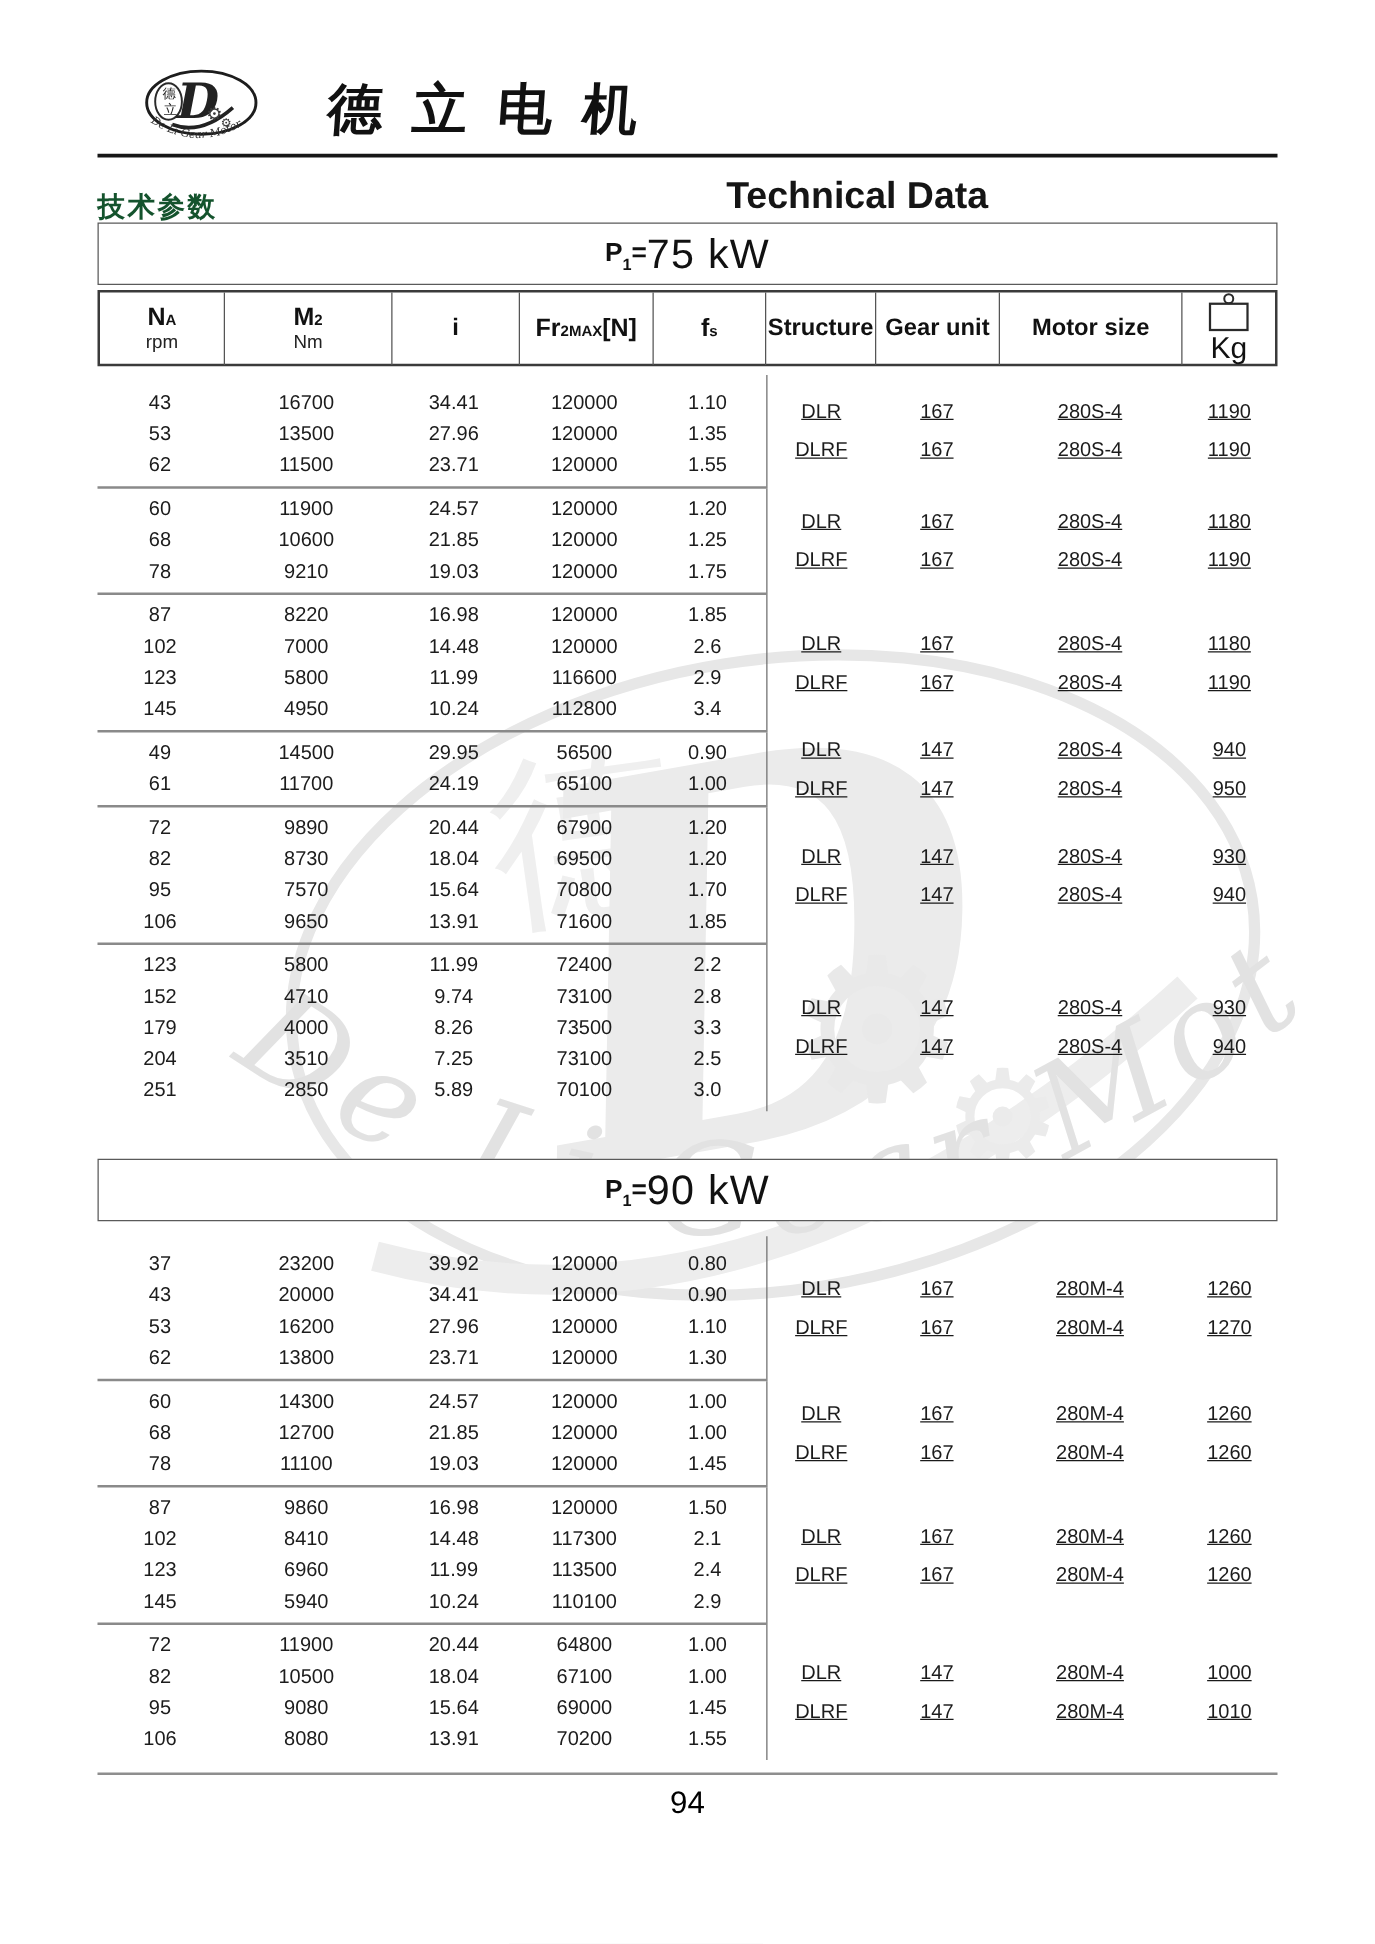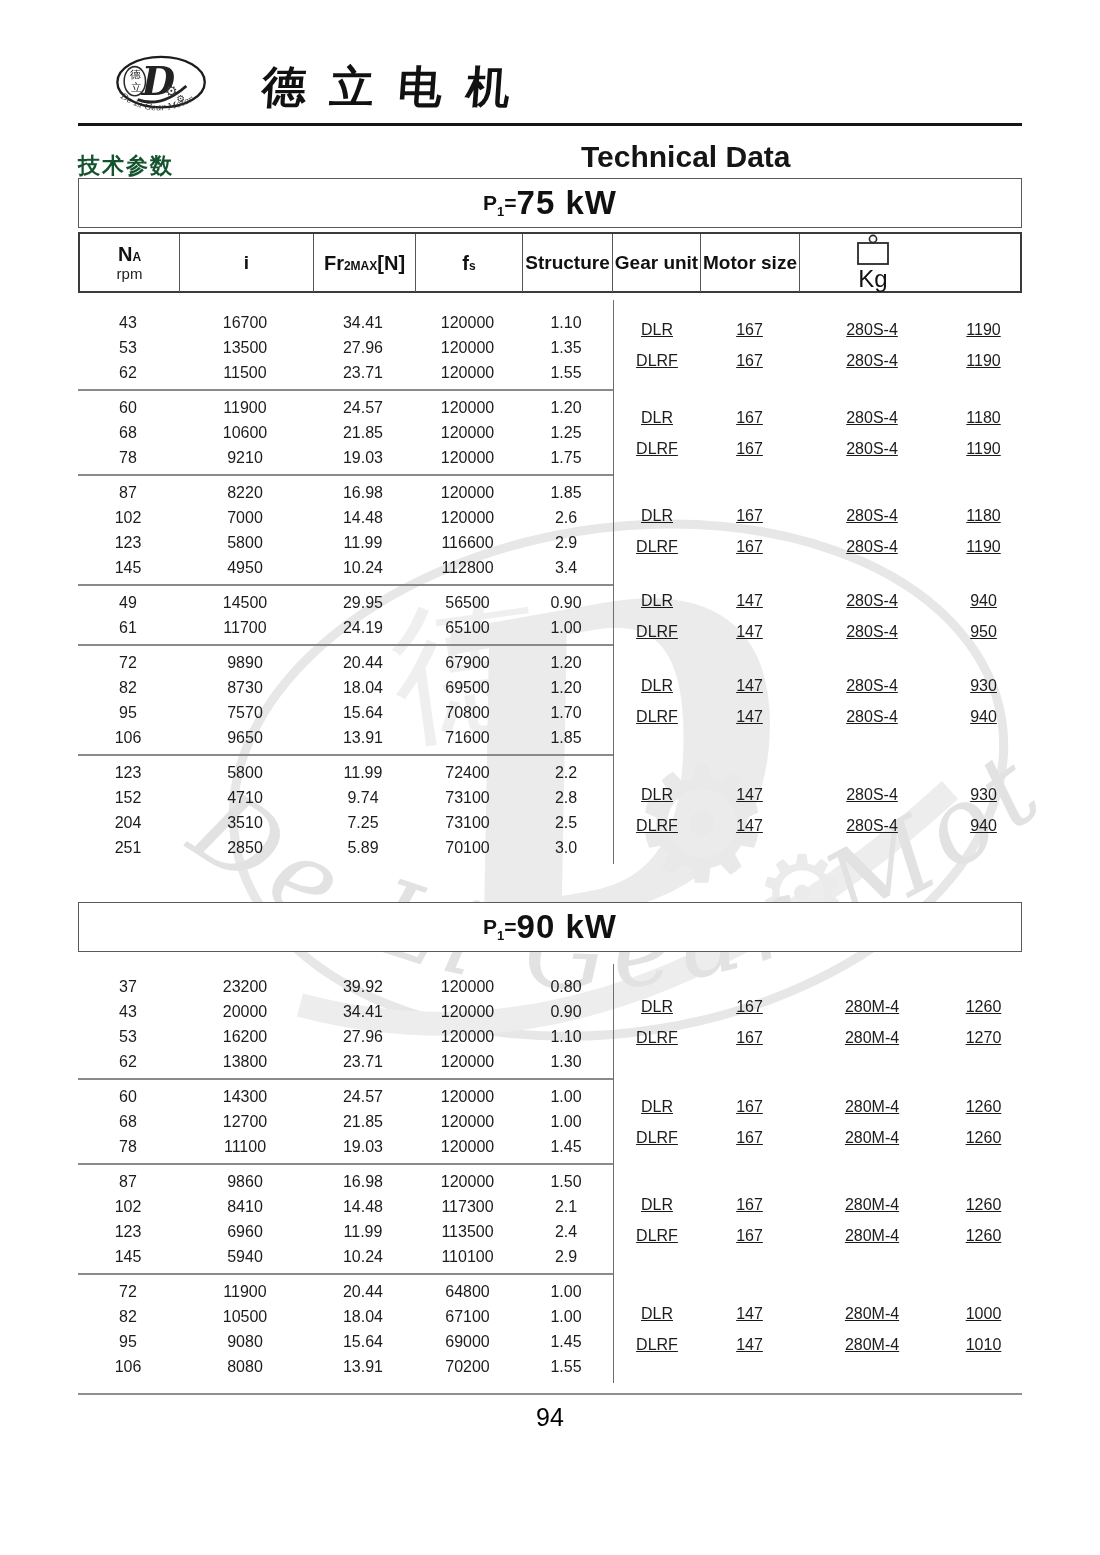--- a/index.html
+++ b/index.html
@@ -15,21 +15,21 @@
   .top-rule { margin-top:4px; border-top:3px solid #161616; }
 
   .titles-row { margin-top:13px; height:30px; position:relative; }
   .title-cn { position:absolute; left:0; top:0; font-size:22px; font-weight:bold; color:#14532d; letter-spacing:2px;margin-top:12px; }
   .title-en { position:absolute; left:503px; top:1px; font-size:30px; font-weight:bold; color:#151515; }
 
   .power-box { margin-top:9px; height:50px; border:1.6px solid #5a5a5a; display:flex; align-items:center; justify-content:center; background:#fff; }
   .power-box.second { margin-top:38px; }
   .p-small { font-size:21px; font-weight:bold; color:#111; }
   .p-sub { font-size:13px; font-weight:bold; color:#111; align-self:flex-end; padding-bottom:8px; }
-  .p-big { font-size:33px; font-weight:bold; color:#111; letter-spacing:1px; }
+  .p-big { font-size:33px; font-weight:normal; color:#111; letter-spacing:1px; }
 
   .header-row { margin-top:4px; height:61px; border:2px solid #3b3b3b; display:grid;
                 grid-template-columns:100px 134px 102px 107px 90px 88px 99px 146px 1fr; }
   .hcell { border-right:1.6px solid #555; display:flex; flex-direction:column; align-items:center; justify-content:center; line-height:1.1; }
   .hcell:last-child { border-right:none; }
   .h-main { font-size:20px; font-weight:bold; color:#111; }
   .hsub { font-size:12px; font-weight:bold; }
   .h-unit { font-size:15px; color:#222; margin-top:1px; }
   .h-single { font-size:19px; font-weight:bold; color:#111; }
   .weight-svg { width:40px; height:32px; display:block; }
@@ -108,20 +108,24 @@
         <span class="p-small">=</span>
         <span class="p-big">75 kW</span>
     </div>
 
     <div class="header-row">
       <div class="hcell">
         <div class="h-main"><span>N</span><span class="hsub">A</span></div>
         <div class="h-unit">rpm</div>
       </div>
       <div class="hcell">
+        <div class="h-main"><span>M</span><span class="hsub">2</span></div>
+        <div class="h-unit">Nm</div>
+      </div>
+      <div class="hcell">
         <div class="h-single">i</div>
       </div>
       <div class="hcell">
         <div class="h-main"><span>Fr</span><span class="hsub">2MAX</span><span>[N]</span></div>
       </div>
       <div class="hcell">
         <div class="h-main"><span>f</span><span class="hsub">s</span></div>
       </div>
       <div class="hcell">
         <div class="h-single">Structure</div>
@@ -352,20 +356,27 @@
               <div class="cell">11.99</div>
               <div class="cell">72400</div>
               <div class="cell">2.2</div>
             </div>
             <div class="row">
               <div class="cell">152</div>
               <div class="cell">4710</div>
               <div class="cell">9.74</div>
               <div class="cell">73100</div>
               <div class="cell">2.8</div>
+            </div>
+            <div class="row">
+              <div class="cell">179</div>
+              <div class="cell">4000</div>
+              <div class="cell">8.26</div>
+              <div class="cell">73500</div>
+              <div class="cell">3.3</div>
             </div>
             <div class="row">
               <div class="cell">204</div>
               <div class="cell">3510</div>
               <div class="cell">7.25</div>
               <div class="cell">73100</div>
               <div class="cell">2.5</div>
             </div>
             <div class="row">
               <div class="cell">251</div>

